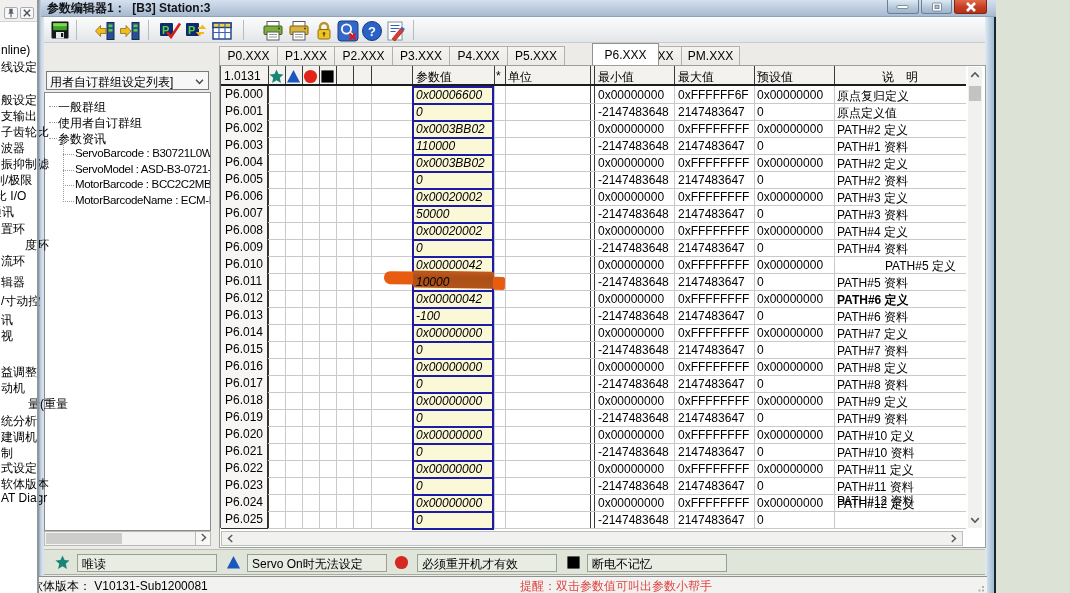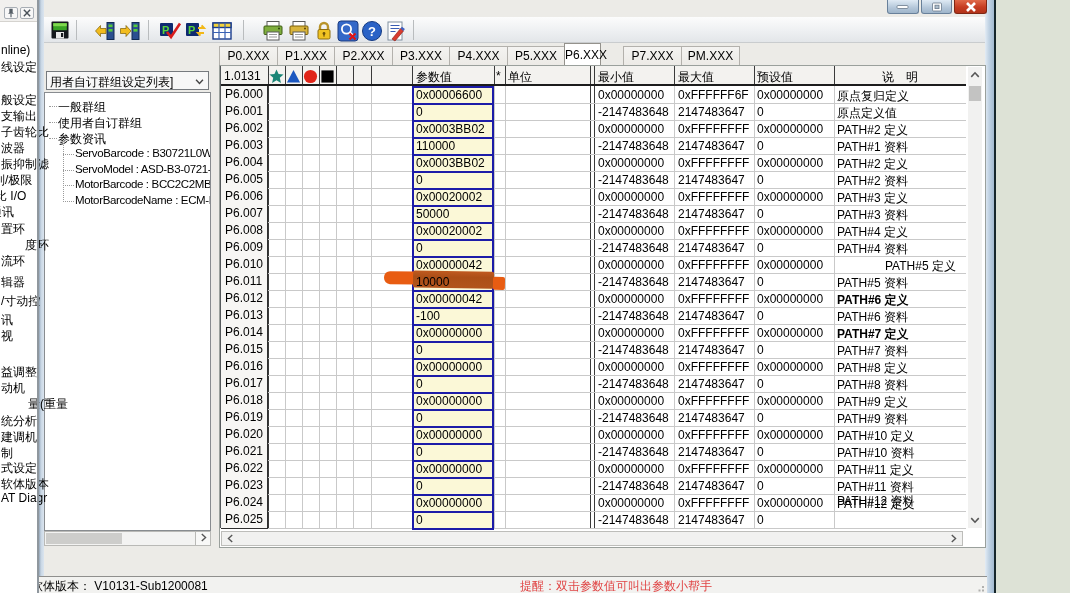--- a/index.html
+++ b/index.html
@@ -79,21 +79,21 @@
     border:1px solid #9aa09c; }
 
   
   #grid { left:220px; top:66px; width:747px; height:464px; background:#fff; overflow:hidden; }
   .gl { position:absolute; }
   .hdr-cell { position:absolute; top:0; height:18px; background:#f3f2ef; }
   .cell-text { position:absolute; font-size:12px; white-space:pre; }
   .name-cell { position:absolute; background:#f7f6f4; border-right:1px solid #2f2f2f;
     border-bottom:1px solid #2f2f2f; font-size:12px; padding:1px 0 0 4px; }
   .val-box { position:absolute; background:#fbf8d7; border:2px solid #1c1ca8; }
-  .val-text { position:absolute; font-size:12px; white-space:pre; z-index:12; }
+  .val-text { position:absolute; font-size:12px; white-space:pre; z-index:12;font-style:italic; }
 
   
   #v-scroll { left:968px; top:67px; width:14px; height:461px; background:#f1f1f0; }
   #v-thumb { position:absolute; left:1px; top:19px; width:12px; height:15px; background:#c3c3c2; }
   #h-scroll { left:221px; top:531px; width:742px; height:15px; background:#f1f1f0;
     border:1px solid #bdbdba; }
   .sb-btn { position:absolute; }
 
   
   #legend-bar { left:44px; top:549px; width:941px; height:26px; background:#e0e5da;
@@ -117,20 +117,23 @@
 </head>
 <body>
 
 <div id="stage">
   <div id="right-workspace" class="abs"></div>
   <div id="workspace-divider" class="abs"></div>
 
   <div id="mdi-right-frame" class="abs"></div>
   <div id="mdi-left-frame" class="abs"></div>
 
+  <div id="title-bar" class="abs">
+    <div id="title-text" class="txt">参数编辑器1：  [B3] Station:3</div>
+  </div>
   <div id="btn-minimize" class="win-btn">
       <svg width="14" height="8" viewBox="0 0 14 8">
         <rect x="1" y="2.5" width="11" height="3" rx="1" fill="#fdfdfd" stroke="#6a7a8c" stroke-width="0.8"></rect>
       </svg>
     </div>
   <div id="btn-restore" class="win-btn">
       <svg width="12" height="10" viewBox="0 0 12 10">
         <rect x="1.5" y="1" width="9" height="8" rx="1" fill="#fdfdfd" stroke="#6a7a8c" stroke-width="0.8"></rect>
         <rect x="4" y="3.2" width="4" height="3.4" fill="#aebecc" stroke="#6a7a8c" stroke-width="0.8"></rect>
       </svg>
@@ -251,21 +254,21 @@
       </div>
   </div>
 
   <div id="tabs-holder">
       <div class="tab" style="left: 219px; width: 59px;">P0.XXX</div>
       <div class="tab" style="left: 277px; width: 58px;">P1.XXX</div>
       <div class="tab" style="left: 334px; width: 59px;">P2.XXX</div>
       <div class="tab" style="left: 392px; width: 58px;">P3.XXX</div>
       <div class="tab" style="left: 449px; width: 59px;">P4.XXX</div>
       <div class="tab" style="left: 507px; width: 58px;">P5.XXX</div>
-      <div class="tab active" style="left: 564px; width: 37px;">P6.XXX</div>
+      <div class="tab active" style="left: 592px; width: 67px;">P6.XXX</div>
       <div class="tab" style="left: 623px; width: 59px;">P7.XXX</div>
       <div class="tab" style="left: 681px; width: 59px;">PM.XXX</div>
     </div>
   <div id="tab-panel" class="abs"></div>
   <div id="grid" class="abs">
       <div class="hdr-cell" style="left: 1px; width: 745px;"></div>
       <div class="gl" style="left: 1px; top: 18px; width: 745px; height: 2px; background: rgb(28, 28, 28);"></div>
       <div class="cell-text" style="left: 4px; top: 3px;">1.0131</div>
       <div class="cell-text" style="left: 196px; top: 3px;">参数值</div>
       <div class="cell-text" style="left: 276px; top: 3px;">*</div>
@@ -440,21 +443,21 @@
       <div class="cell-text" style="left: 378px; top: 243px;">-2147483648</div>
       <div class="cell-text" style="left: 458px; top: 243px;">2147483647</div>
       <div class="cell-text" style="left: 537px; top: 243px;">0</div>
       <div class="cell-text" style="left: 617px; top: 243px;">PATH#6 资料</div>
       <div class="name-cell" style="left: 1px; top: 258px; width: 47px; height: 18px;">P6.014</div>
       <div class="val-box" style="left: 192px; top: 258px; width: 82px; height: 19px;"></div>
       <div class="val-text" style="left: 196px; top: 260px;">0x00000000</div>
       <div class="cell-text" style="left: 378px; top: 260px;">0x00000000</div>
       <div class="cell-text" style="left: 458px; top: 260px;">0xFFFFFFFF</div>
       <div class="cell-text" style="left: 537px; top: 260px;">0x00000000</div>
-      <div class="cell-text" style="left: 617px; top: 260px; font-weight: bold;">PATH#7 定义</div>
+      <div class="cell-text" style="left: 617px; top: 260px;">PATH#7 定义</div>
       <div class="name-cell" style="left: 1px; top: 275px; width: 47px; height: 18px;">P6.015</div>
       <div class="val-box" style="left: 192px; top: 275px; width: 82px; height: 19px;"></div>
       <div class="val-text" style="left: 196px; top: 277px;">0</div>
       <div class="cell-text" style="left: 378px; top: 277px;">-2147483648</div>
       <div class="cell-text" style="left: 458px; top: 277px;">2147483647</div>
       <div class="cell-text" style="left: 537px; top: 277px;">0</div>
       <div class="cell-text" style="left: 617px; top: 277px;">PATH#7 资料</div>
       <div class="name-cell" style="left: 1px; top: 292px; width: 47px; height: 18px;">P6.016</div>
       <div class="val-box" style="left: 192px; top: 292px; width: 82px; height: 19px;"></div>
       <div class="val-text" style="left: 196px; top: 294px;">0x00000000</div>
@@ -538,20 +541,38 @@
     </div>
   <div id="h-scroll" class="abs">
       <div class="sb-btn" style="left: 3px; top: 1px;"><svg width="11" height="11" viewBox="0 0 16 16">
           <path d="M10.5 3 L5 8 L10.5 13" fill="none" stroke="#555" stroke-width="2"></path>
         </svg></div>
       <div class="sb-btn" style="right: 3px; top: 1px;"><svg width="11" height="11" viewBox="0 0 16 16">
           <path d="M5.5 3 L11 8 L5.5 13" fill="none" stroke="#555" stroke-width="2"></path>
         </svg></div>
     </div>
 
+  <div id="legend-bar" class="abs">
+      <div class="legend-icon" style="left: 11px;"><svg width="15" height="15" viewBox="0 0 16 16">
+          <polygon points="8,0.5 10.2,5.4 15.5,5.9 11.5,9.4 12.7,14.8 8,12 3.3,14.8 4.5,9.4 0.5,5.9 5.8,5.4" fill="#1a8576"></polygon>
+        </svg></div>
+      <div class="legend-box" style="left: 33px; width: 140px;">唯读</div>
+      <div class="legend-icon" style="left: 182px;"><svg width="15" height="15" viewBox="0 0 16 16">
+          <polygon points="8,1 15,14.5 1,14.5" fill="#1b57c0"></polygon>
+        </svg></div>
+      <div class="legend-box" style="left: 203px; width: 140px;">Servo On时无法设定</div>
+      <div class="legend-icon" style="left: 350px;"><svg width="15" height="15" viewBox="0 0 16 16">
+          <circle cx="8" cy="8" r="7" fill="#d42820"></circle>
+        </svg></div>
+      <div class="legend-box" style="left: 373px; width: 140px;">必须重开机才有效</div>
+      <div class="legend-icon" style="left: 522px;"><svg width="15" height="15" viewBox="0 0 16 16">
+          <rect x="1.5" y="1.5" width="13" height="13" fill="#000000"></rect>
+        </svg></div>
+      <div class="legend-box" style="left: 543px; width: 140px;">断电不记忆</div>
+    </div>
 
   <div id="status-bar" class="abs">
     <div id="status-version">软体版本： V10131-Sub1200081</div>
     <div id="status-hint" style="color: rgb(224, 69, 69);">提醒：双击参数值可叫出参数小帮手</div>
     <div id="resize-grip"><svg width="9" height="9" viewBox="0 0 9 9">
           <g fill="#b0b0ae">
             <rect x="6" y="0" width="2" height="2"></rect>
             <rect x="6" y="3.5" width="2" height="2"></rect>
             <rect x="6" y="7" width="2" height="2"></rect>
             <rect x="2.5" y="3.5" width="2" height="2"></rect>

